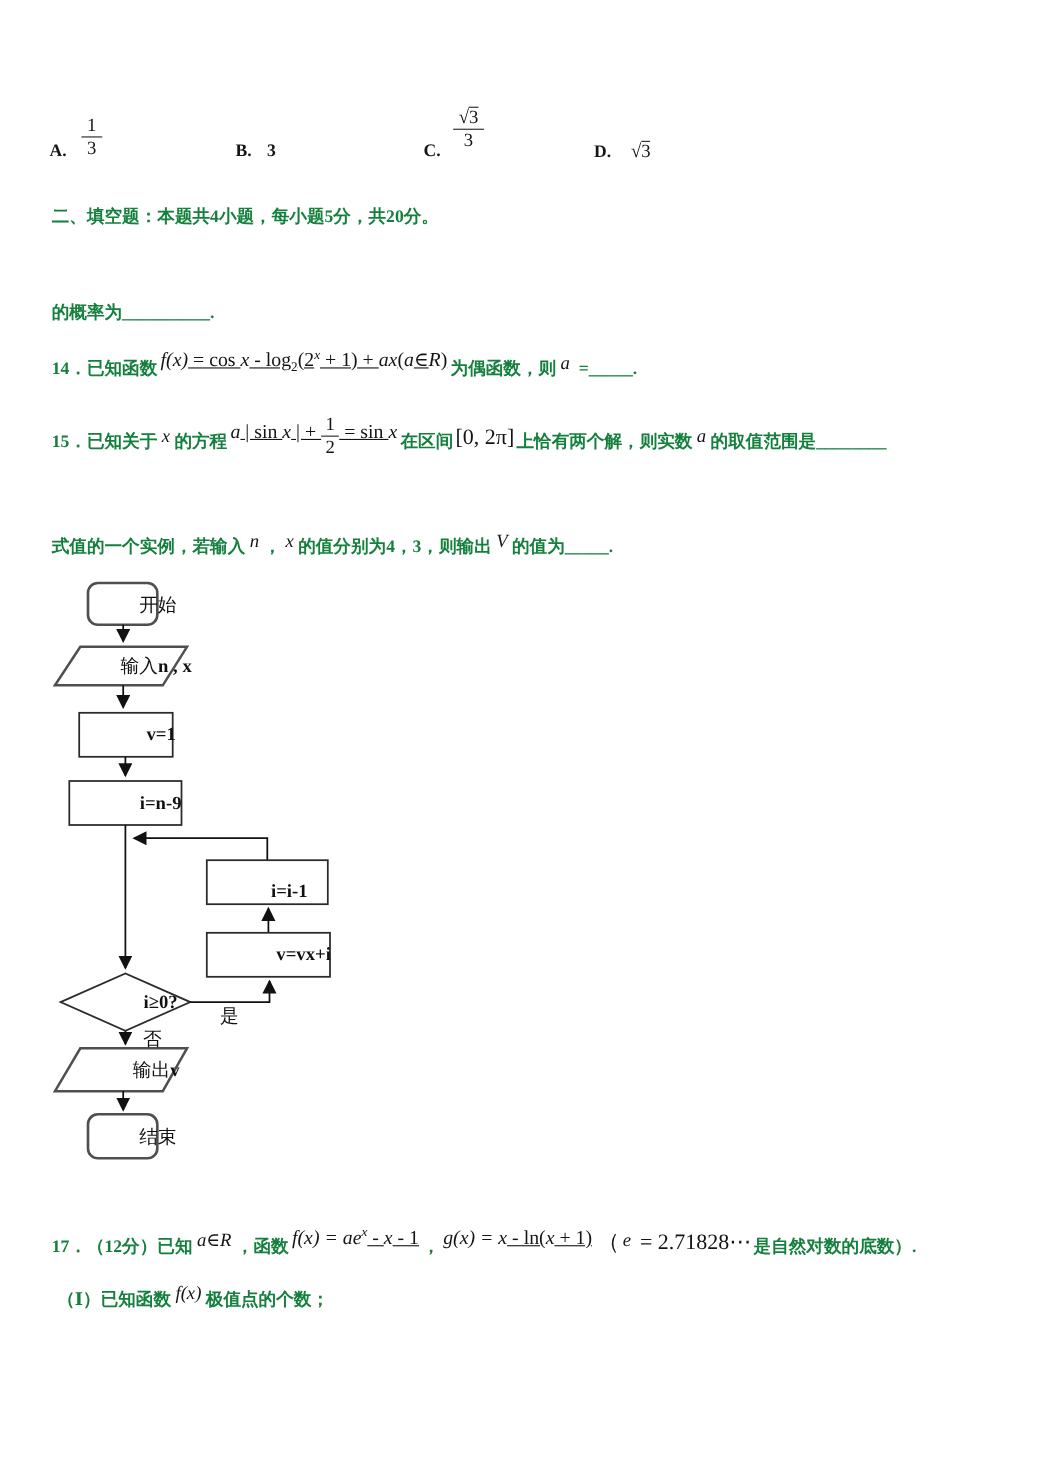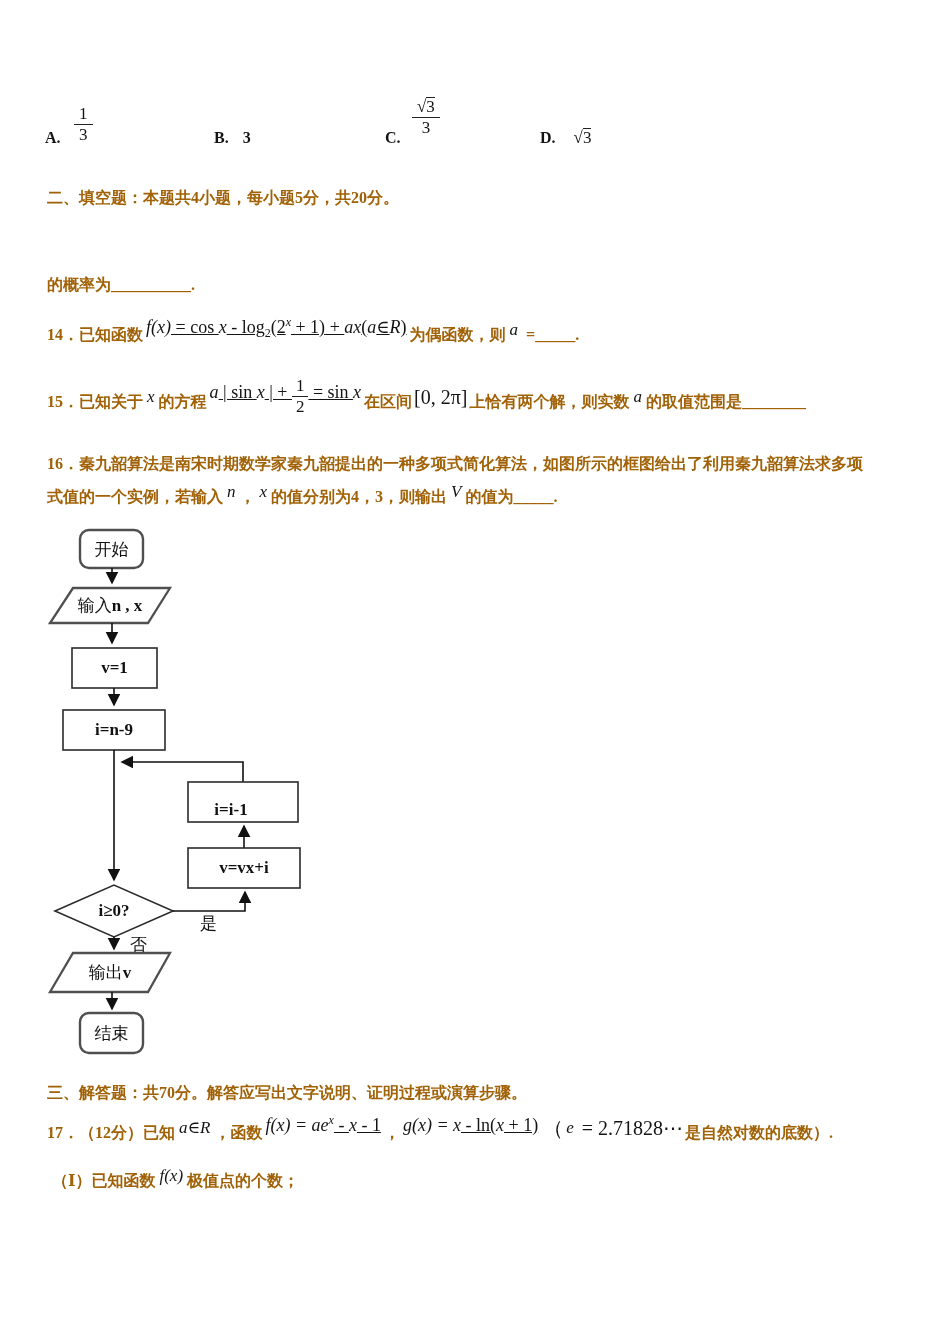--- a/index.html
+++ b/index.html
@@ -1,19 +1,19 @@
 <!DOCTYPE html>
 <html><head>
 <meta charset="utf-8">
 <style>
   html,body{margin:0;padding:0;background:#fff;}
   .page{position:relative;width:950px;height:1344px;background:#ffffff;overflow:hidden;
         font-family:"Liberation Serif","DejaVu Serif",serif;color:#141414;}
   .line{position:absolute;white-space:nowrap;line-height:22px;}
-  .cn{font-weight:700;font-size:16px;color:#a16207;text-align:center;}
+  .cn{font-weight:700;font-size:16px;color:#15803d;text-align:center;}
   .lbl{font-weight:700;font-size:16px;color:#141414;}
   
   .mr{font-style:italic;font-size:17px;font-weight:400;position:relative;top:-5px;padding:0 4px;}
   .mu{font-style:normal;font-size:20px;font-weight:400;position:relative;top:-3px;padding:0 2px;}
   
   .eq{position:relative;top:-7px;font-size:18px;font-weight:400;padding:0 3px;}
   .eq .it{font-style:italic;}
   .eq .up{font-style:normal;text-decoration:underline;}
   .eq .sub{font-size:12px;vertical-align:-4px;}
   .eq .sup{font-style:italic;font-size:12px;vertical-align:7px;}
@@ -23,21 +23,21 @@
   .frac .den{display:block;}
   .ifrac{display:inline-block;text-align:center;font-size:17px;line-height:1.15;vertical-align:-14px;font-style:normal;}
   .ifrac .num{display:block;border-bottom:1.4px solid #222;padding:0 4px;}
   .ifrac .den{display:block;}
   
   .rsign{font-style:normal;}
   .rarg{display:inline-block;border-top:1.5px solid #222;line-height:1.05;font-style:normal;}
   .sqrt{font-size:17px;}
   
   .fc-label{position:absolute;display:flex;align-items:center;justify-content:center;
-            font-size:17px;color:#111;}
+            font-size:17px;color:#111;margin-left:32px;}
   .fc-cn{font-weight:400;}
   .fcm{font-family:"Liberation Serif","DejaVu Serif",serif;font-weight:600;}
   .fc-side{position:absolute;font-size:17px;color:#111;}
   .fc-svg{position:absolute;left:0;top:525px;}
 </style>
 </head>
 <body>
 
 <div class="page">
 
@@ -76,23 +76,20 @@
   </div>
 
   <div class="line" style="left:47px;top:318px">
     <span class="cn">14．已知函数</span><span class="eq"><span class="it">f(x)</span><span class="up"> = cos </span><span class="it">x</span><span class="up"> - log</span><span class="sub">2</span><span class="up">(2</span><span class="sup">x</span><span class="up"> + 1)</span><span class="up"> + </span><span class="it">ax</span><span class="up">(</span><span class="it">a</span><span class="up">∈</span><span class="it">R</span><span class="up">)</span></span><span class="cn">为偶函数，则</span><span class="mr">a</span><span class="cn"> =</span><span class="cn">_____.</span>
   </div>
 
   <div class="line" style="left:47px;top:385px">
     <span class="cn">15．已知关于</span><span class="mr">x</span><span class="cn">的方程</span><span class="eq" style="top:-9px"><span class="it">a</span><span class="up"> | sin </span><span class="it">x</span><span class="up"> | + </span><span class="ifrac"><span class="num">1</span><span class="den">2</span></span><span class="up"> = sin </span><span class="it">x</span></span><span class="cn">在区间</span><span class="mu">[0, 2π]</span><span class="cn">上恰有两个解，则实数</span><span class="mr">a</span><span class="cn">的取值范围是</span><span class="cn">________</span>
   </div>
 
-  <div class="line" style="left:47px;top:453px">
-    <span class="cn">16．秦九韶算法是南宋时期数学家秦九韶提出的一种多项式简化算法，如图所示的框图给出了利用秦九韶算法求多项</span>
-  </div>
   <div class="line" style="left:47px;top:486px">
     <span class="cn">式值的一个实例，若输入</span><span class="mr">n</span><span class="cn">，</span><span class="mr">x</span><span class="cn">的值分别为4，3，则输出</span><span class="mr">V</span><span class="cn">的值为</span><span class="cn">_____</span><span class="cn">.</span>
   </div>
 
   <svg class="fc-svg" width="360" height="545" viewBox="0 0 360 545">
     <defs>
       <marker id="ah" markerWidth="10" markerHeight="10" refX="7" refY="4" orient="auto">
         <path d="M0,0 L8,4 L0,8 z" fill="#111"></path>
       </marker>
     </defs>
@@ -141,23 +138,20 @@
   <div class="fc-label fcm" style="left:188px;top:848px;width:112px;height:40px">v=vx+i</div>
   <div class="fc-label fcm" style="left:55px;top:885px;width:118px;height:52px">i≥0?</div>
   <div class="fc-side fc-cn" style="left:200px;top:912px">是</div>
   <div class="fc-side fc-cn" style="left:130px;top:933px">否</div>
   <div class="fc-label" style="left:52px;top:953px;width:116px;height:39px">
     <span class="fc-cn">输出</span>
       <span class="fcm">v</span>
   </div>
   <div class="fc-label fc-cn" style="left:80px;top:1013px;width:63px;height:40px">结束</div>
 
-  <div class="line" style="left:47px;top:1082px">
-    <span class="cn">三、解答题：共70分。解答应写出文字说明、证明过程或演算步骤。</span>
-  </div>
 
   <div class="line" style="left:47px;top:1116px">
     <span class="cn">17．（12分）已知</span><span class="mr">a∈R</span><span class="cn">，函数</span><span class="eq"><span class="it">f(x) = ae</span><span class="sup">x</span><span class="up"> - </span><span class="it">x</span><span class="up"> - 1</span></span><span class="cn">，</span><span class="eq"><span class="it">g(x) = x</span><span class="up"> - ln(</span><span class="it">x</span><span class="up"> + 1)</span></span><span class="mu">（</span><span class="mr" style="padding:0 1px">e</span><span class="mu"> = 2.71828⋯</span><span class="cn">是自然对数的底数）.</span>
   </div>
   <div class="line" style="left:52px;top:1170px">
     <span class="cn">（Ⅰ）已知函数</span><span class="mr">f(x)</span><span class="cn">极值点的个数；</span>
   </div>
 
 </div>
 

